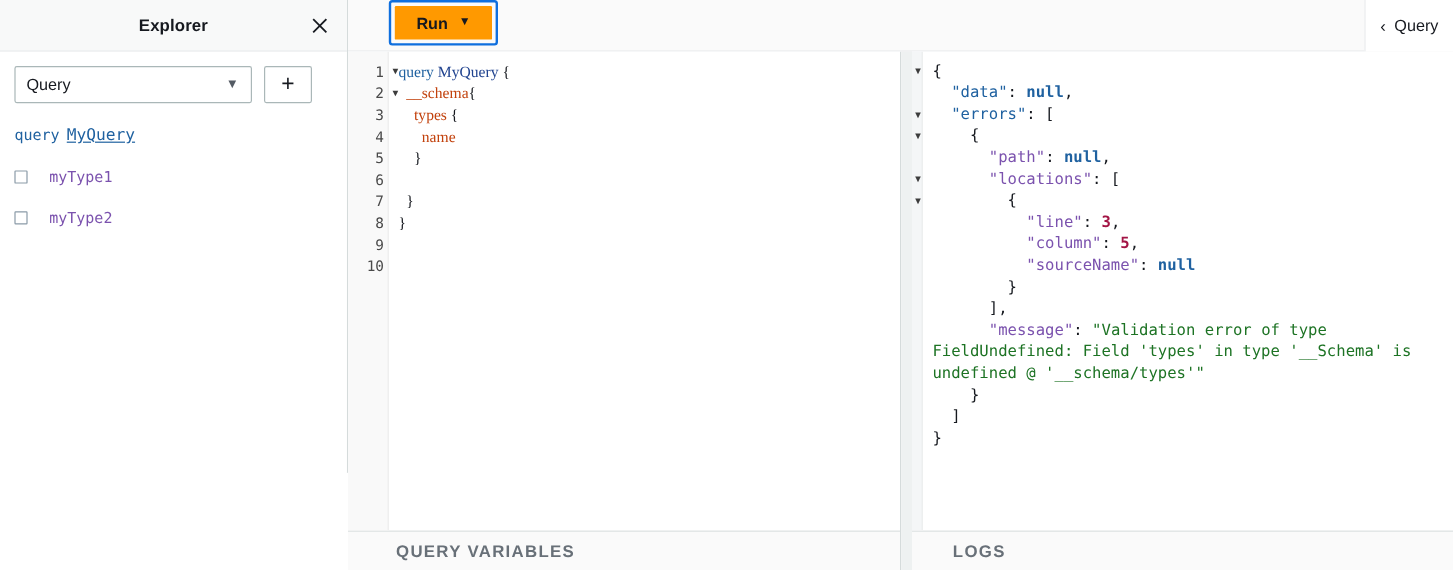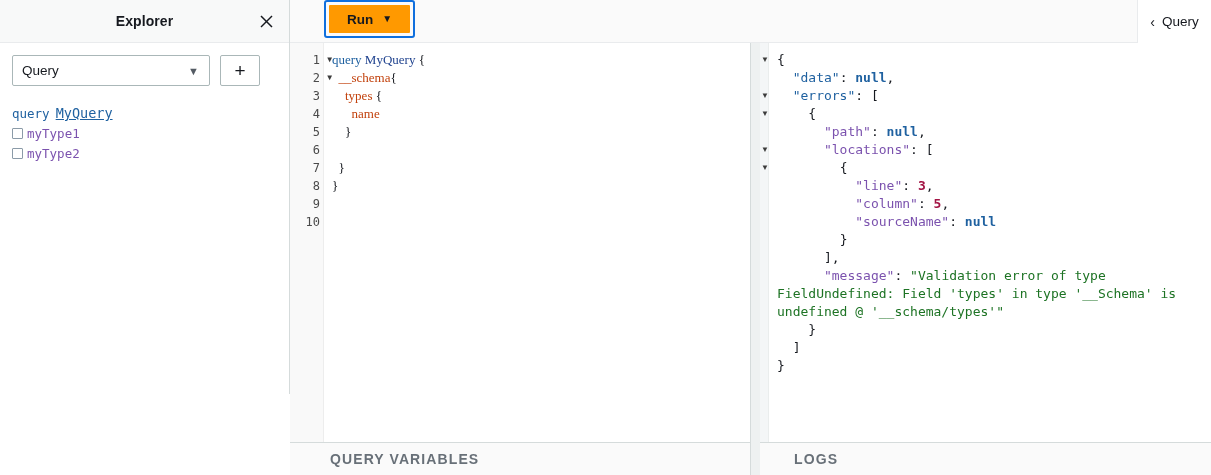--- a/index.html
+++ b/index.html
@@ -113,22 +113,22 @@
   .kw-query { color: #1f61a0; }
   .op-name {
     color: #1f61a0;
     text-decoration: underline;
     font-size: 13.5px;
     cursor: pointer;
   }
   .tree-item {
     display: flex;
     align-items: center;
-    gap: 4px;
-    margin-top: 5px;
+    gap: 18px;
+    margin-top: 19px;
     cursor: pointer;
   }
   .tree-item .cb {
     width: 11px; height: 11px;
     border: 1px solid #8b9ba8;
     background: #ffffff;
     border-radius: 1px;
     flex: 0 0 11px;
   }
   .field-name { color: #7b52ae; font-size: 12.5px; }

